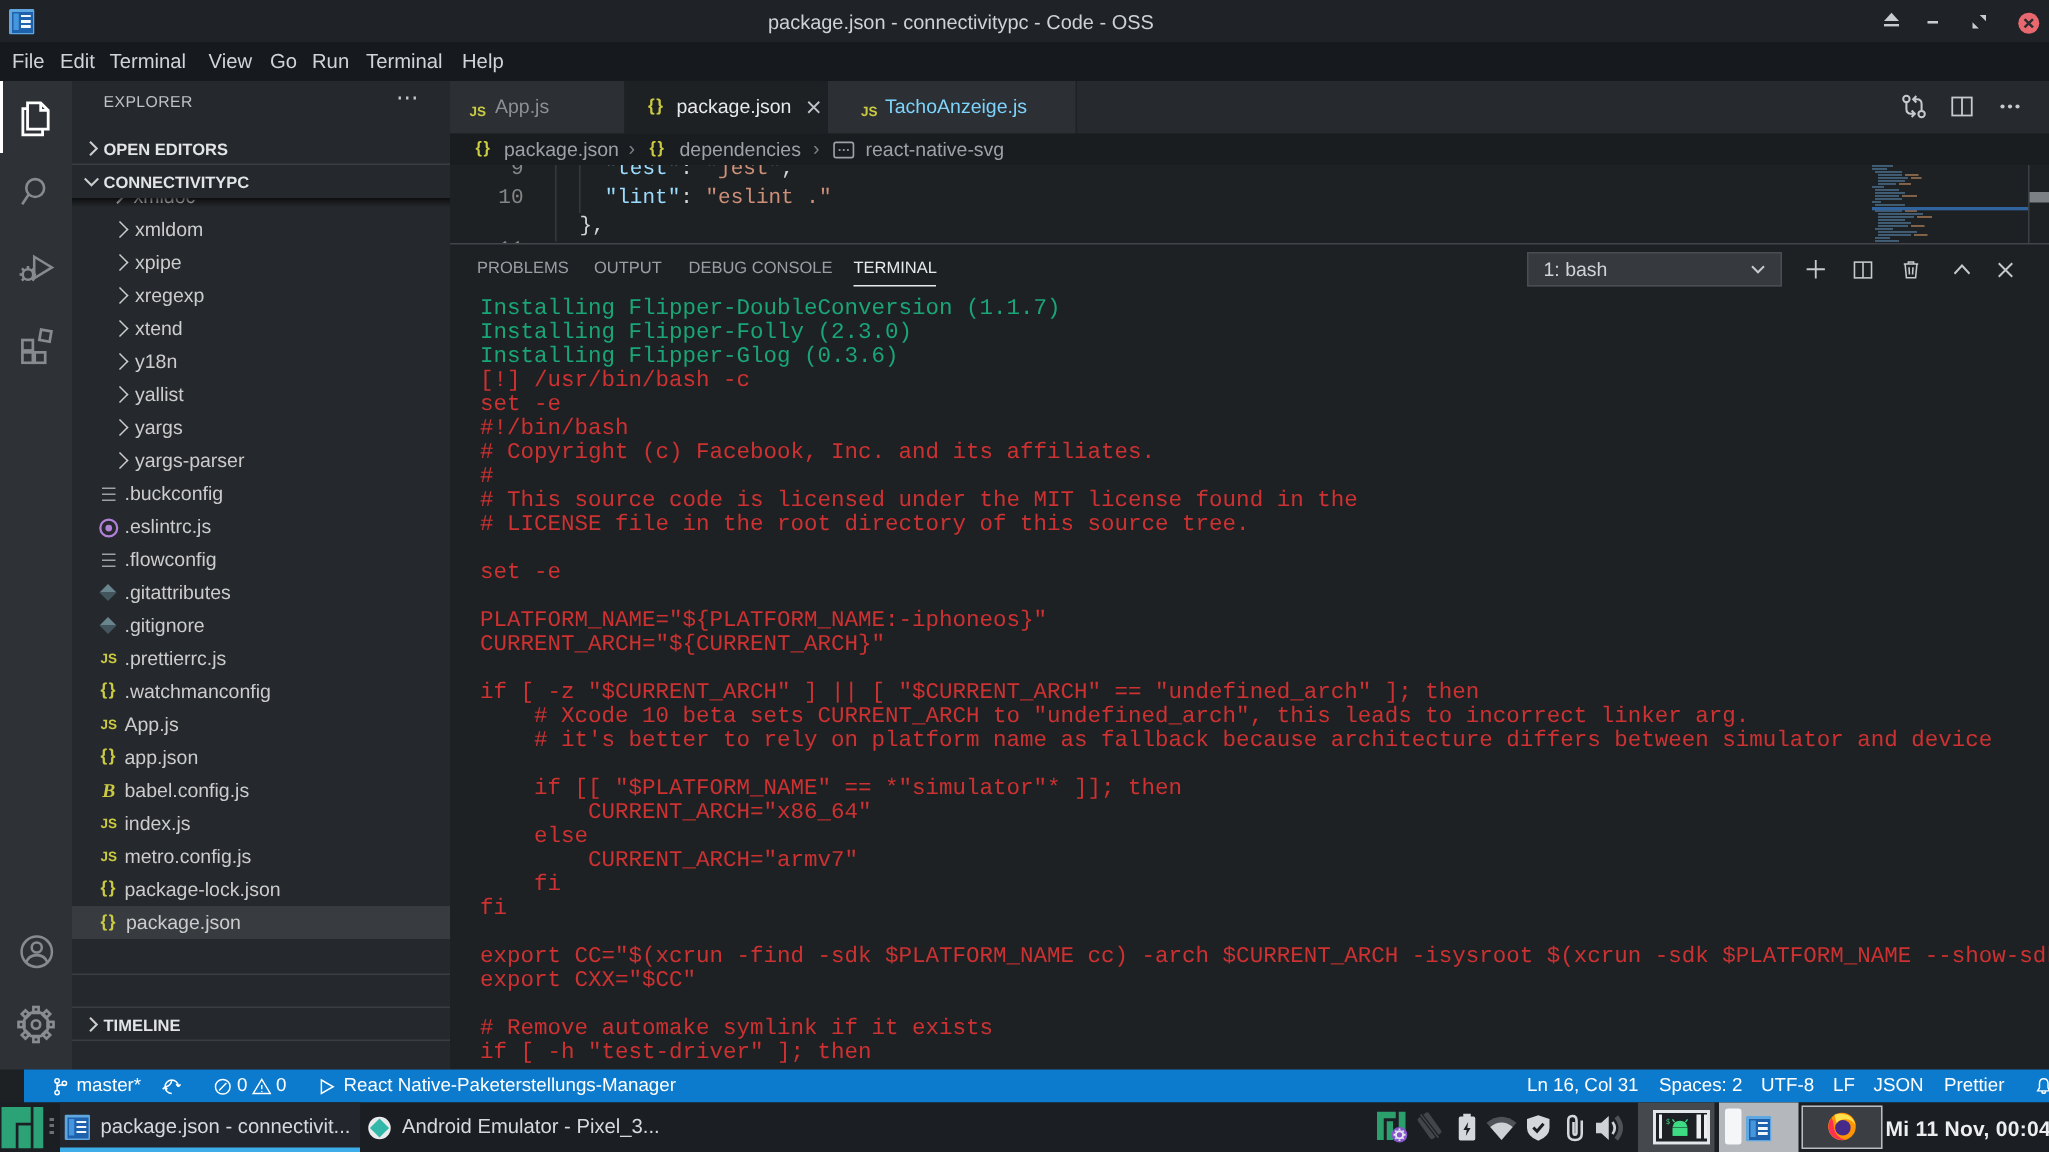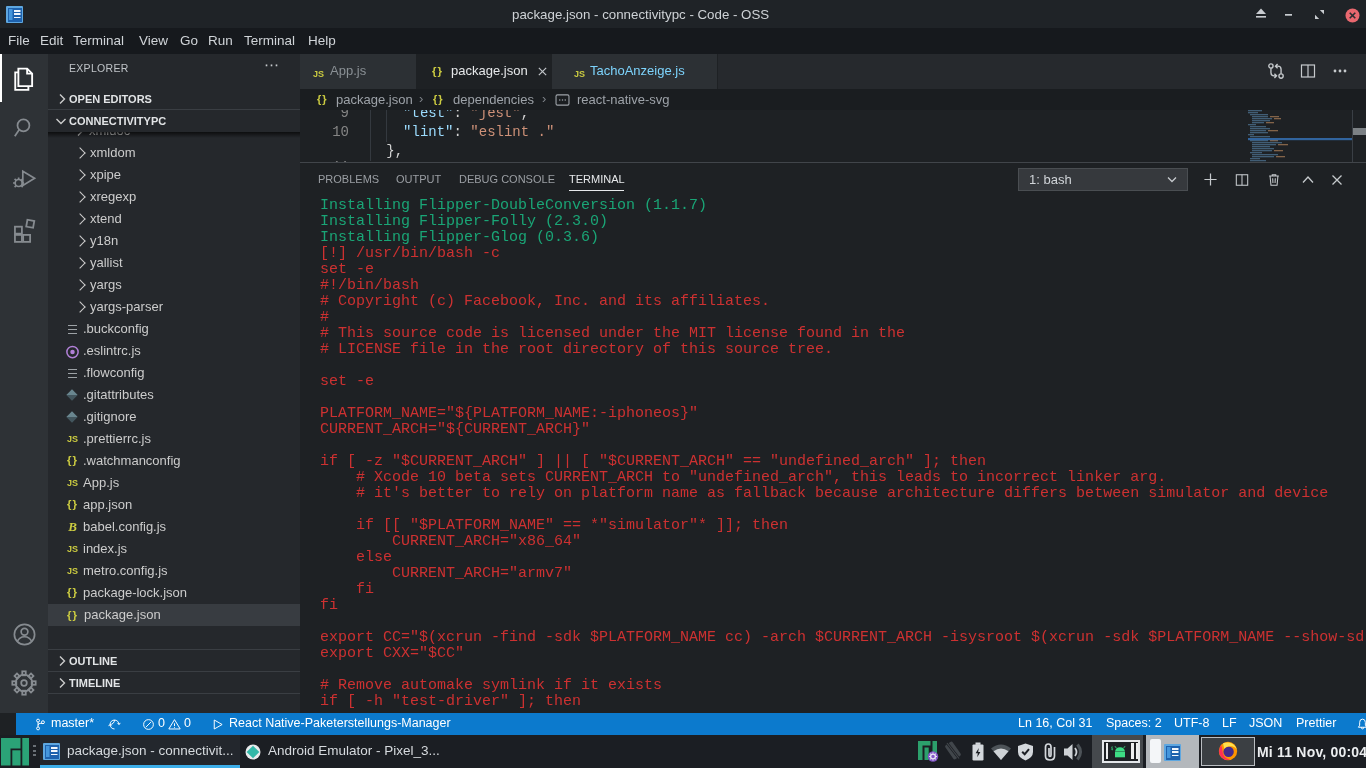--- a/index.html
+++ b/index.html
@@ -191,26 +191,20 @@
       <div class="row" style="top:462px"><span class="ficon fibabel">B</span><span class="flbl">babel.config.js</span></div>
       <div class="row" style="top:484px"><span class="ficon fijs">JS</span><span class="flbl">index.js</span></div>
       <div class="row" style="top:506px"><span class="ficon fijs">JS</span><span class="flbl">metro.config.js</span></div>
       <div class="row" style="top:528px"><span class="ficon fijson">{}</span><span class="flbl">package-lock.json</span></div>
     </div>
     <div class="row" style="top:550px;background:#383c41">
       <span class="ficon fijson" style="left:17px;top:4px">{}</span>
       <span style="margin-left:36px">package.json</span>
     </div>
     <div class="abs" style="left:0;top:595px;width:252px;height:1px;background:#3a3e43"></div>
-    <div class="row" style="top:596px">
-      <svg class="chev" style="left:6px" viewBox="0 0 16 16" fill="none" stroke="#cccccc" stroke-width="1.4">
-        <path d="M6 3.5 L10.5 8 L6 12.5"></path>
-      </svg>
-      <span class="sechead" style="margin-left:21px">OUTLINE</span>
-    </div>
     <div class="abs" style="left:0;top:617px;width:252px;height:1px;background:#3a3e43"></div>
     <div class="row" style="top:618px">
       <svg class="chev" style="left:6px" viewBox="0 0 16 16" fill="none" stroke="#cccccc" stroke-width="1.4">
         <path d="M6 3.5 L10.5 8 L6 12.5"></path>
       </svg>
       <span class="sechead" style="margin-left:21px">TIMELINE</span>
     </div>
     <div class="abs" style="left:0;top:639px;width:252px;height:1px;background:#3a3e43"></div>
   </div>
   <div id="tabbar">

